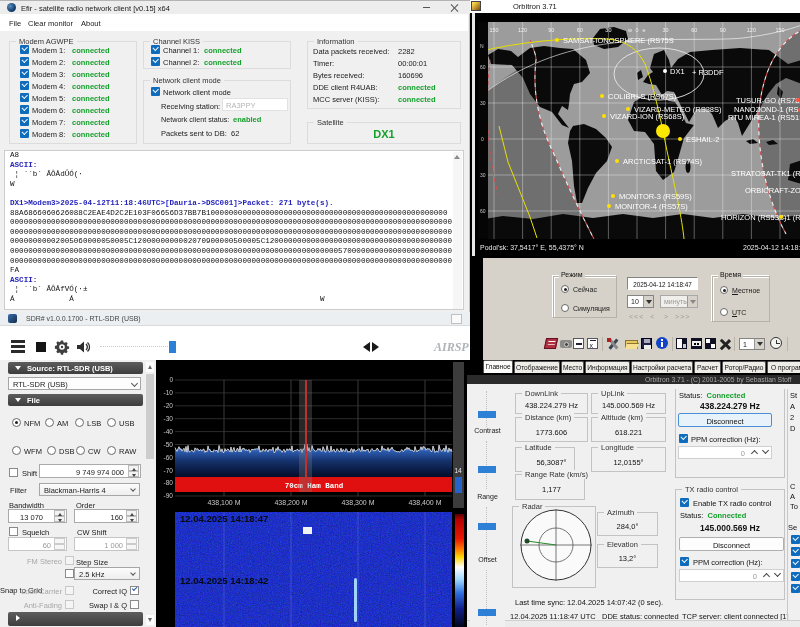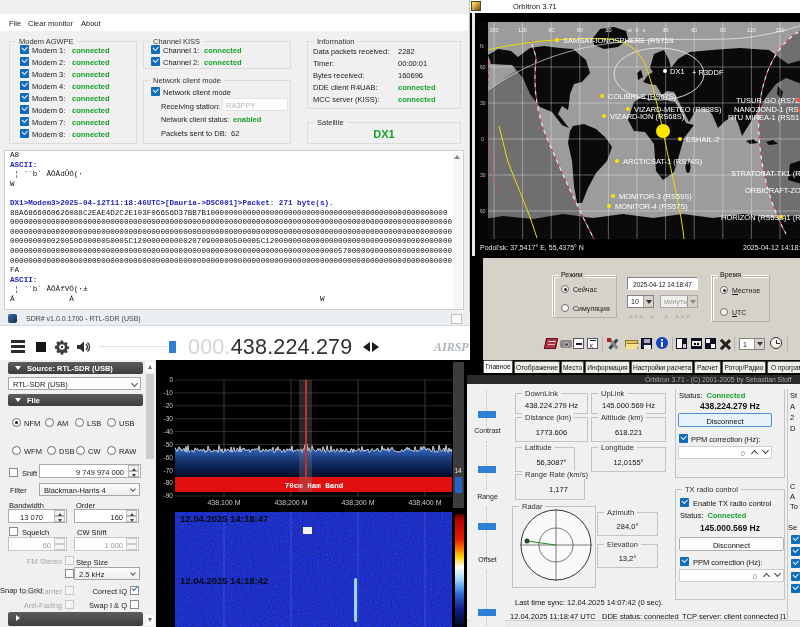--- a/index.html
+++ b/index.html
@@ -21,20 +21,29 @@
   .grn, .t75.grn, span.grn { color:#15a02b !important; font-weight:bold; }
   .tri-dn { width:0;height:0;border-left:3px solid transparent;border-right:3px solid transparent;border-top:4px solid #fff; position:absolute;}
   .tri-rt { width:0;height:0;border-top:3px solid transparent;border-bottom:3px solid transparent;border-left:4px solid #fff; position:absolute;}
   .fld { position:absolute; background:#fff; border:1px solid #aaa; font-size:7.5px; color:#222; text-align:right; }
 </style>
 </head>
 <body>
 
 <div class="abs" id="efir" style="left:0;top:0;width:470px;height:312px;background:#f0f0f0;border-right:1px solid #c0c0c0;">
 
+  <div class="abs" style="left:0;top:0;width:470px;height:14px;background:#ededed;border-top:1px solid #b4b4b4;">
+    <div class="abs" style="left:7px;top:2px;width:9px;height:9px;border-radius:50%;background:radial-gradient(circle at 35% 35%, #5a8fc0, #16416e 60%, #0a2844);"></div>
+    <div class="abs" style="left:21px;top:3px;font-size:7.5px;color:#1a1a1a;">Efir - satellite radio network client [v0.15] x64</div>
+    <div class="abs" style="left:423px;top:6px;width:7px;height:1px;background:#555;"></div>
+    <div class="abs" style="left:450px;top:3px;width:8px;height:8px;">
+      <div class="abs" style="left:3.5px;top:-1px;width:1px;height:10px;background:#555;transform:rotate(45deg);"></div>
+      <div class="abs" style="left:3.5px;top:-1px;width:1px;height:10px;background:#555;transform:rotate(-45deg);"></div>
+    </div>
+  </div>
 
   <div class="abs" style="left:0;top:14px;width:468px;height:17px;background:#ffffff;">
     <div class="t75" style="left:9px;top:5px;">File</div>
     <div class="t75" style="left:28px;top:5px;">Clear monitor</div>
     <div class="t75" style="left:81px;top:5px;">About</div>
   </div>
 
   <div class="grp" style="left:9px;top:41px;width:128px;height:103px;">
     <div class="glab">Modem AGWPE</div>
   </div>
@@ -147,21 +156,20 @@
 
     <svg class="abs" style="left:76px;top:14px;" width="15" height="14" viewBox="0 0 15 14">
       <polygon points="1,5 4,5 8,1.5 8,12.5 4,9 1,9" fill="#2d2d2d"></polygon>
       <path d="M10 4 A4 4 0 0 1 10 10" stroke="#2d2d2d" stroke-width="1.3" fill="none"></path>
       <path d="M11.5 2.5 A6 6 0 0 1 11.5 11.5" stroke="#2d2d2d" stroke-width="1.3" fill="none"></path>
     </svg>
 
     <div class="abs" style="left:100px;top:20px;width:76px;height:1px;border-top:1px dotted #c9c9c9;"></div>
     <div class="abs" style="left:169px;top:15px;width:7px;height:12px;background:#2e7fd6;"></div>
 
-    <div class="abs" style="left:188px;top:9px;font-size:21.5px;letter-spacing:0.2px;color:#d3d5d8;white-space:nowrap;">000.<span style="color:#303030;">438.224.279</span></div>
 
     <div class="abs" style="left:363px;top:16px;width:0;height:0;border-top:5.5px solid transparent;border-bottom:5.5px solid transparent;border-right:7px solid #1a1a1a;"></div>
     <div class="abs" style="left:372px;top:16px;width:0;height:0;border-top:5.5px solid transparent;border-bottom:5.5px solid transparent;border-left:7px solid #1a1a1a;"></div>
 
     <div class="abs" style="left:434px;top:14px;font-size:12px;font-weight:bold;font-style:italic;color:#aeb4ba;font-family:'Liberation Serif',serif;">AIRSP</div>
   </div>
 
   <div class="abs" id="sdrleft" style="left:0;top:48px;width:156px;height:267px;background:#f0f0f0;">
 
     <div class="abs" style="left:8px;top:2px;width:135px;height:12px;background:linear-gradient(#5d5d5d,#3d3d3d);border-radius:2px;">
@@ -619,21 +627,21 @@
         <div class="glab">Latitude</div>
       </div>
     <div class="abs" style="left:48px;top:69px;width:73px;text-align:center;font-size:7.5px;color:#111;">56,3087°</div>
     <div class="grp" style="left:124px;top:58px;width:75px;height:25px;border-color:#c3c3c3;">
         <div class="glab">Longitude</div>
       </div>
     <div class="abs" style="left:124px;top:69px;width:75px;text-align:center;font-size:7.5px;color:#111;">12,0155°</div>
     <div class="grp" style="left:48px;top:85px;width:70px;height:26px;border-color:#c3c3c3;">
         <div class="glab">Range Rate (km/s)</div>
       </div>
-    <div class="abs" style="left:48px;top:96px;width:73px;text-align:center;font-size:7.5px;color:#111;margin-left:7px;">1,177</div>
+    <div class="abs" style="left:48px;top:96px;width:73px;text-align:center;font-size:7.5px;color:#111;">1,177</div>
 
     <div class="grp" style="left:45px;top:117px;width:84px;height:82px;border-color:#c3c3c3;">
         <div class="glab">Radar</div>
       </div>
     <svg class="abs" style="left:45px;top:117px;" width="84" height="82">
       <circle cx="44" cy="39" r="35" fill="#fafafa" stroke="#333" stroke-width="1"></circle>
       <circle cx="44" cy="39" r="17" fill="none" stroke="#555" stroke-width="0.8"></circle>
       <line x1="44" y1="3" x2="44" y2="75" stroke="#555" stroke-width="0.8"></line>
       <line x1="8" y1="39" x2="80" y2="39" stroke="#555" stroke-width="0.8"></line>
       <line x1="44" y1="39" x2="15" y2="35" stroke="#2a8a2a" stroke-width="1.2"></line>

